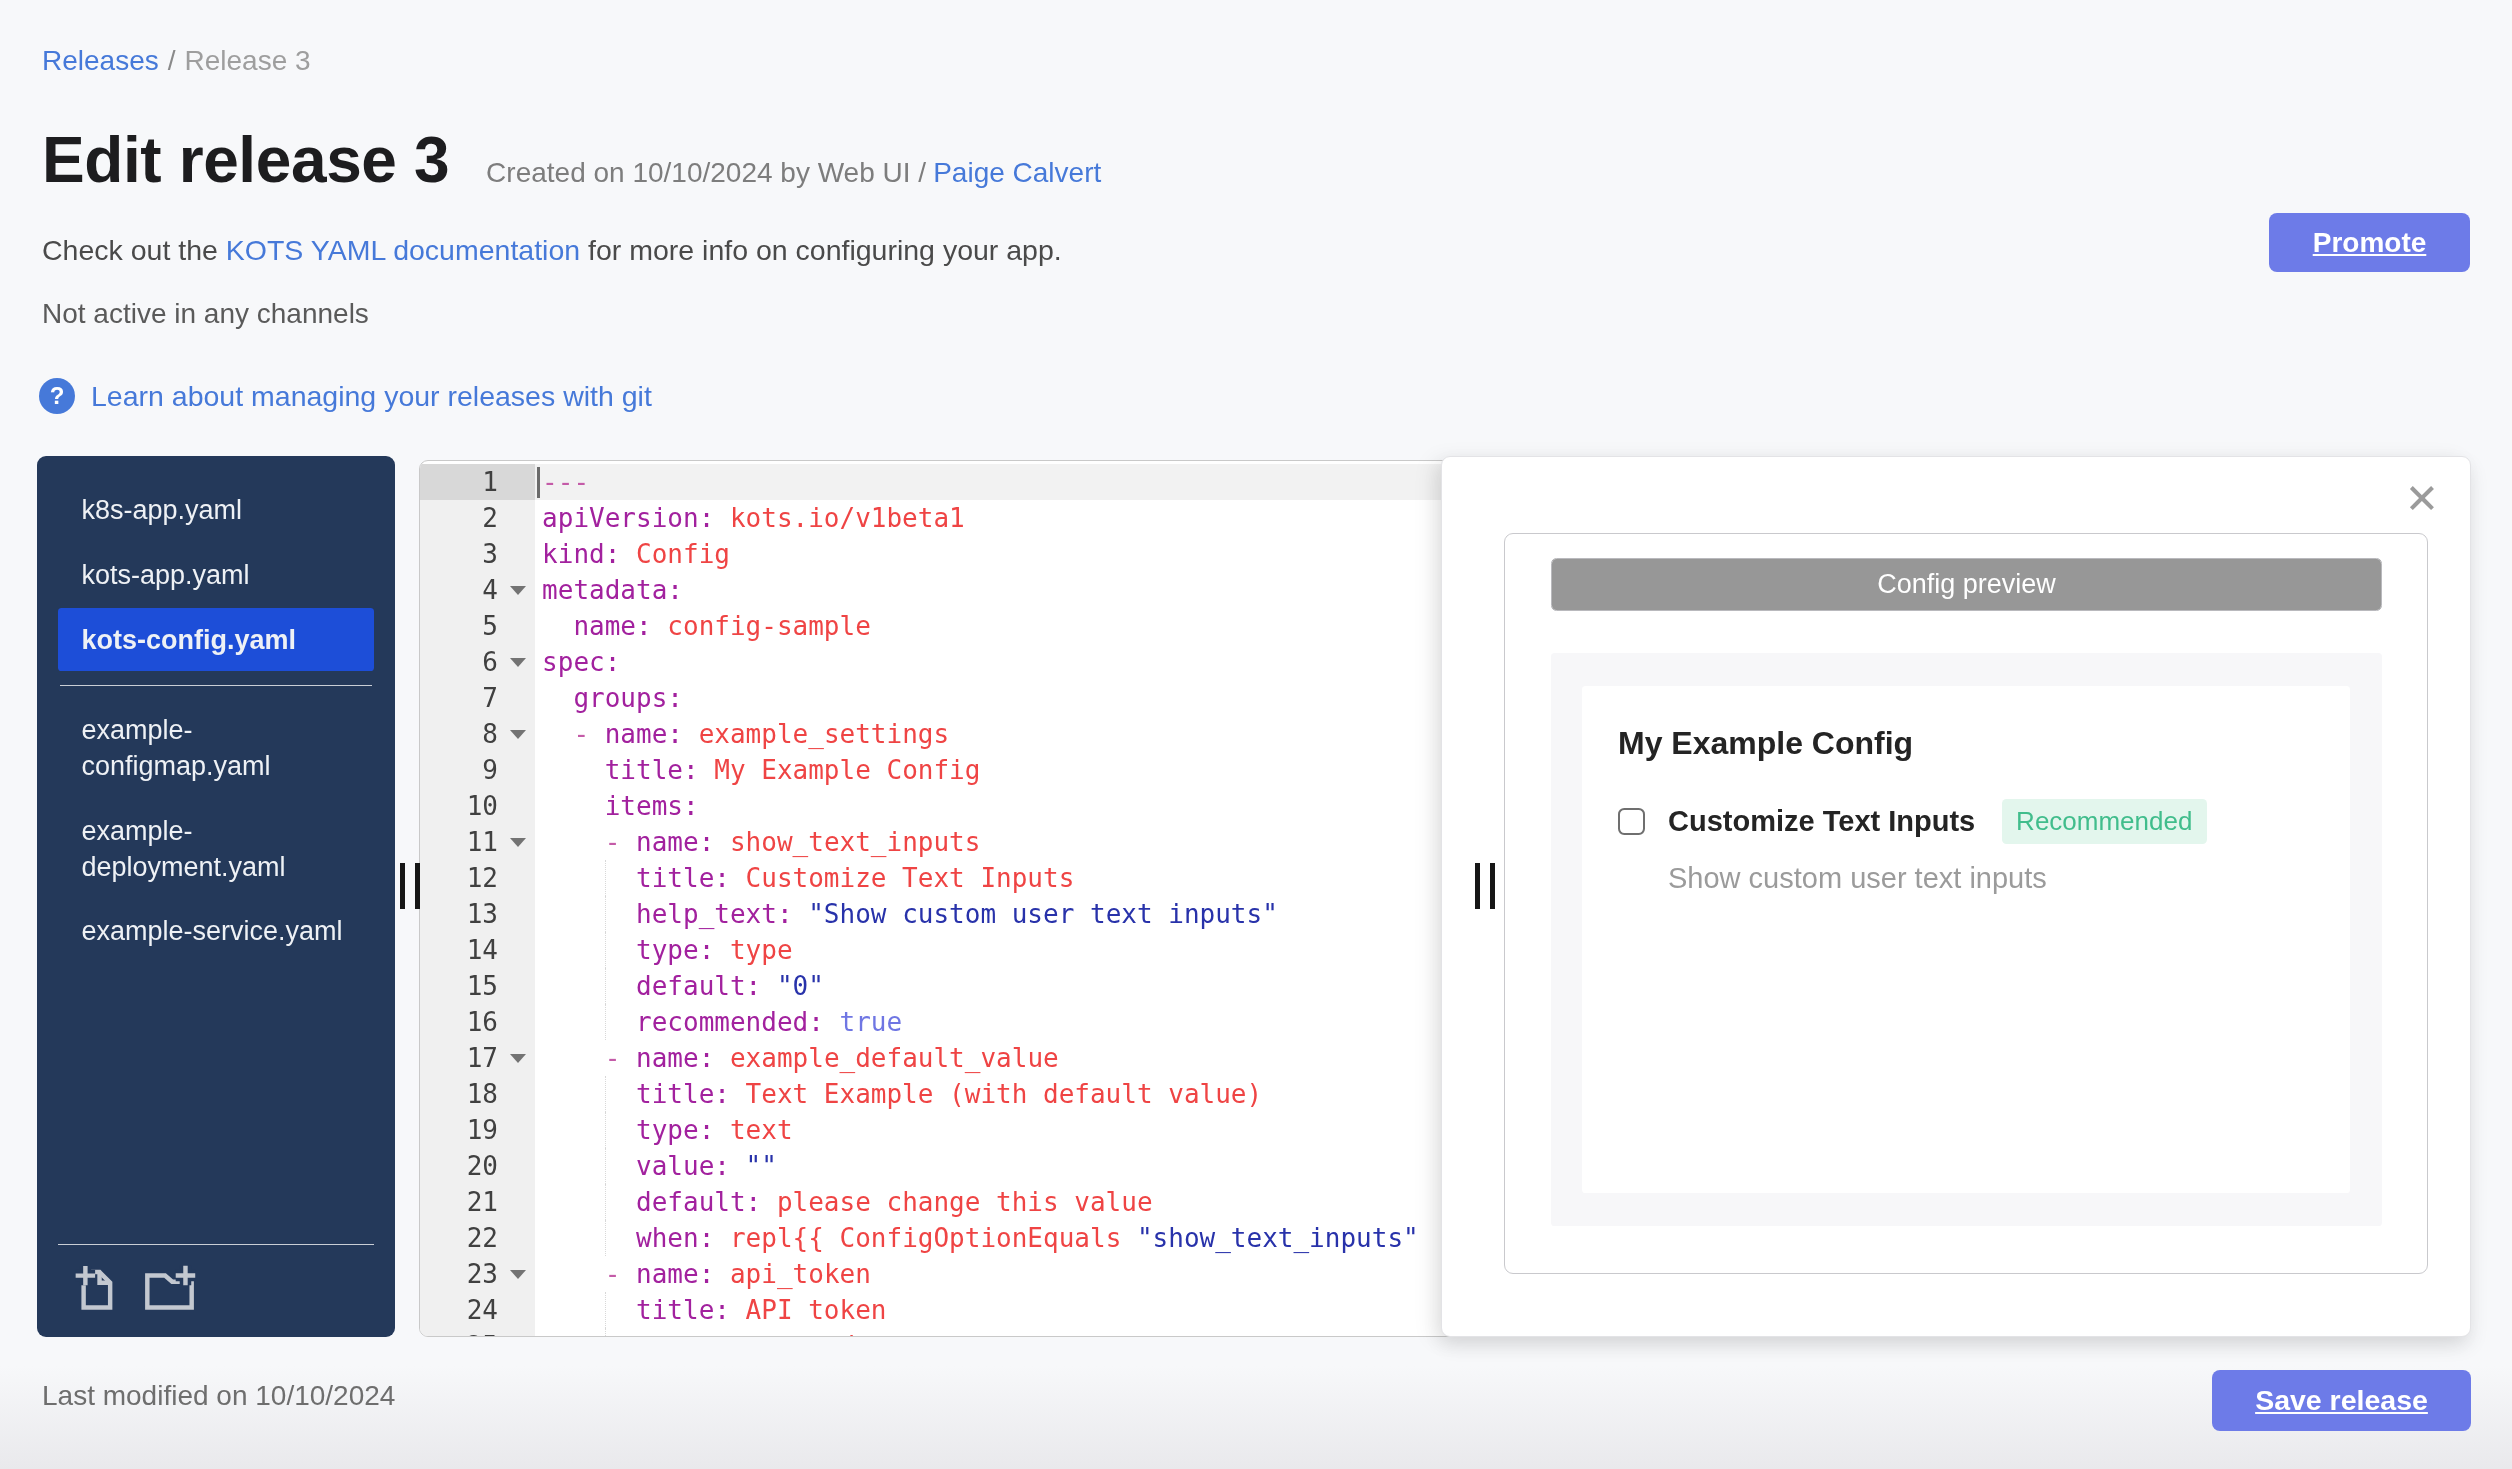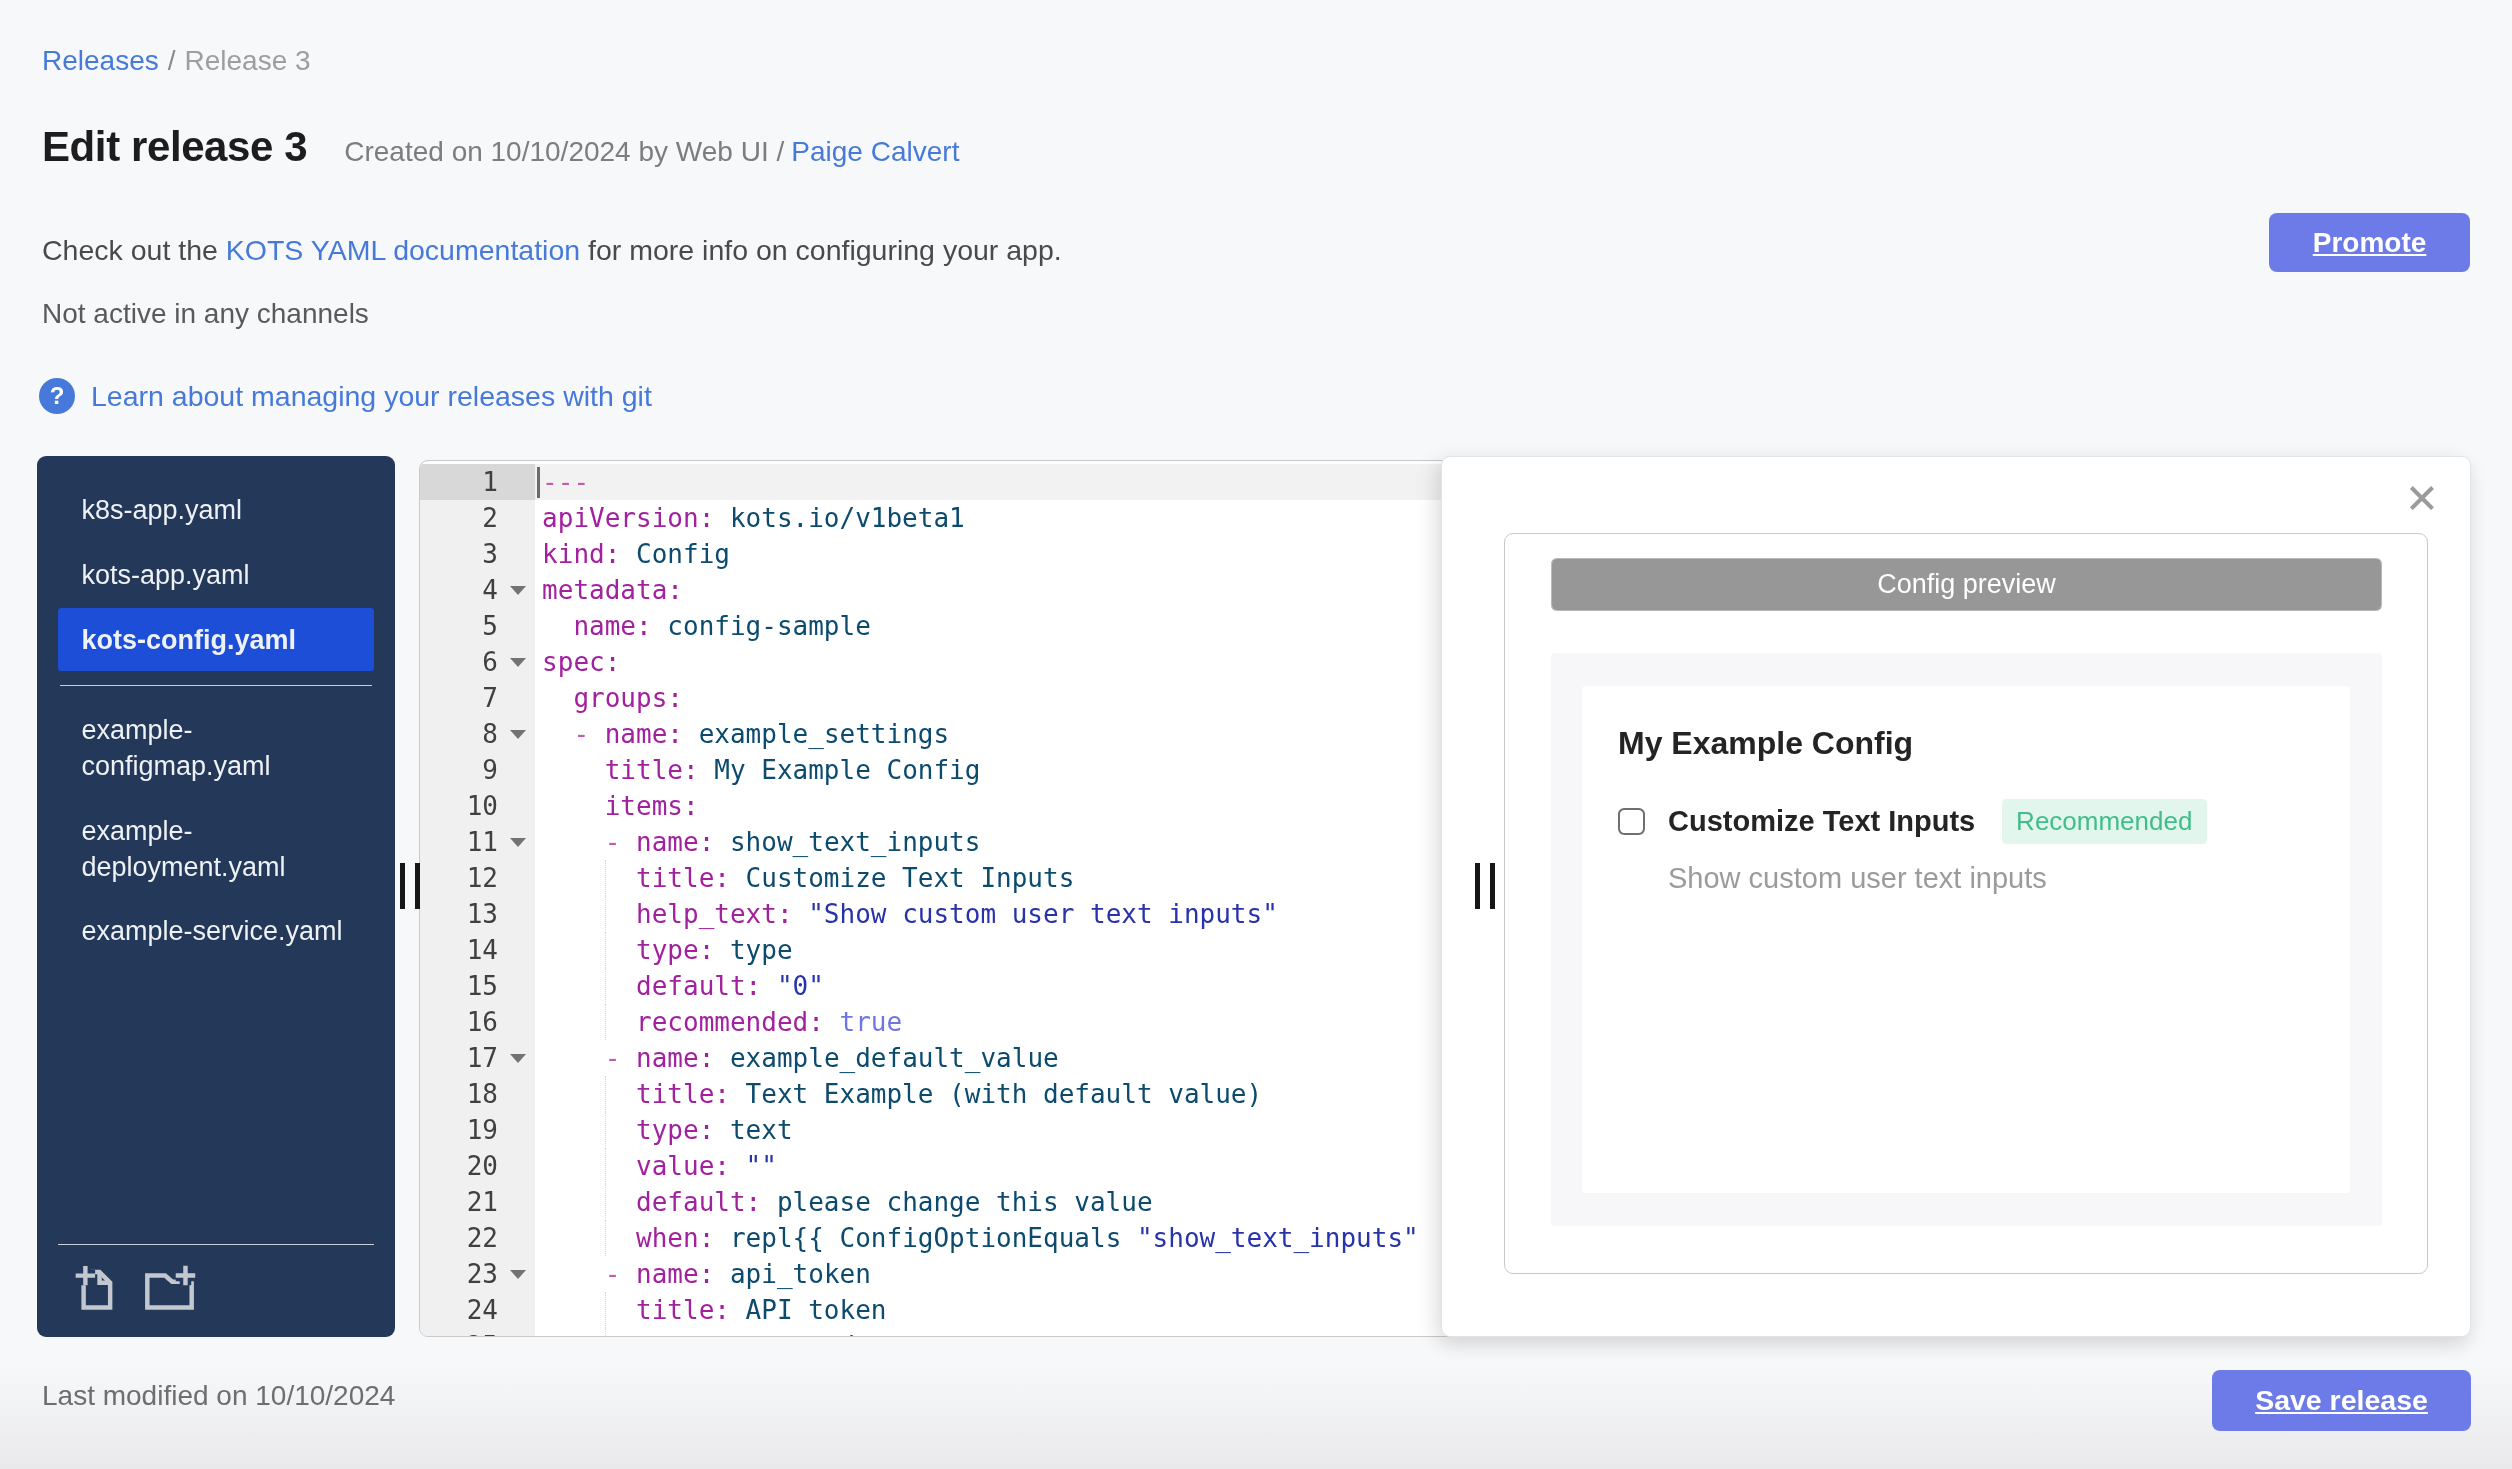--- a/index.html
+++ b/index.html
@@ -14,21 +14,21 @@
     background:linear-gradient(180deg,#f7f8fa 0%,#f7f8fa 93%,#e9e9ec 100%); }
 
   a.link { color:#4679d9; text-decoration:none; cursor:pointer; }
 
   
   .breadcrumb { position:absolute; left:42px; top:45px; font-size:28px; }
   .breadcrumb .sep { color:#8a8a8a; margin:0 9px; }
   .breadcrumb .current { color:#9e9e9e; }
 
   .header-row { position:absolute; left:42px; top:123px; display:flex; align-items:baseline; }
-  .page-title { font-size:42px; font-weight:700; color:#1d1d1f; margin:0; letter-spacing:-0.4px; }
+  .page-title { font-size:64px; font-weight:700; color:#1d1d1f; margin:0; letter-spacing:-0.4px; }
   .created { margin-left:37px; font-size:28px; color:#7d7d7d; }
   .created a { margin-left:7.1px; }
 
   .btn { background:#6d7be8; color:#fff; border:none; border-radius:8px;
          font-weight:700; font-family:inherit; cursor:pointer;text-decoration:underline; }
   .promote-btn { position:absolute; right:42px; top:213px; width:201px; height:59px; font-size:28px; }
 
   .docs-line { position:absolute; left:42px; top:234px; font-size:28.5px; color:#4a4a4a; margin:0; }
   .channel-status { position:absolute; left:42px; top:298px; font-size:28px; color:#5a5a5a; margin:0; }
 
@@ -71,21 +71,21 @@
   .line.active .gutter-cell { background:#d8d8d8; }
   .line.active .code { background:#f2f2f2; }
   .line.active .code::before { content:''; position:absolute; left:1.8px; top:2.7px; bottom:2.7px;
     width:3.6px; background:#6b6b6b; }
   .line.g .code::after { content:''; position:absolute; left:calc(7.1px + 4ch); top:0; bottom:0;
     border-left:1.8px dotted #d8d8d8; }
   .tk-key { color:#a2219e; }
   .tk-doc, .tk-dash { color:#c45ba8; }
   .tk-str { color:#2832aa; }
   .tk-bool { color:#6f76e3; }
-  .tk-plain { color:#0c4a6e; }
+  .tk-plain { color:#ef4444; }
 
   
   .config-overlay { position:absolute; left:1404px; top:0; width:1030px; height:881px;
     background:#fff; border:0.9px solid #e3e3e6; border-radius:9px; z-index:20;
     box-shadow:-9px 3.6px 21.4px rgba(0,0,0,0.07), 0 9px 19.6px rgba(0,0,0,0.09); }
   .close-btn { position:absolute; top:21.4px; right:25px; background:none; border:none;
     font-size:41px; color:#9b9b9b; cursor:pointer; line-height:1; font-family:inherit; }
   .panel-inner { position:absolute; left:62px; top:76px; width:924px; height:741px;
     border:0.9px solid #c9c9cd; border-radius:9px; }
   .tabs { position:absolute; left:46px; top:24px; width:831px; height:53px; display:flex;

